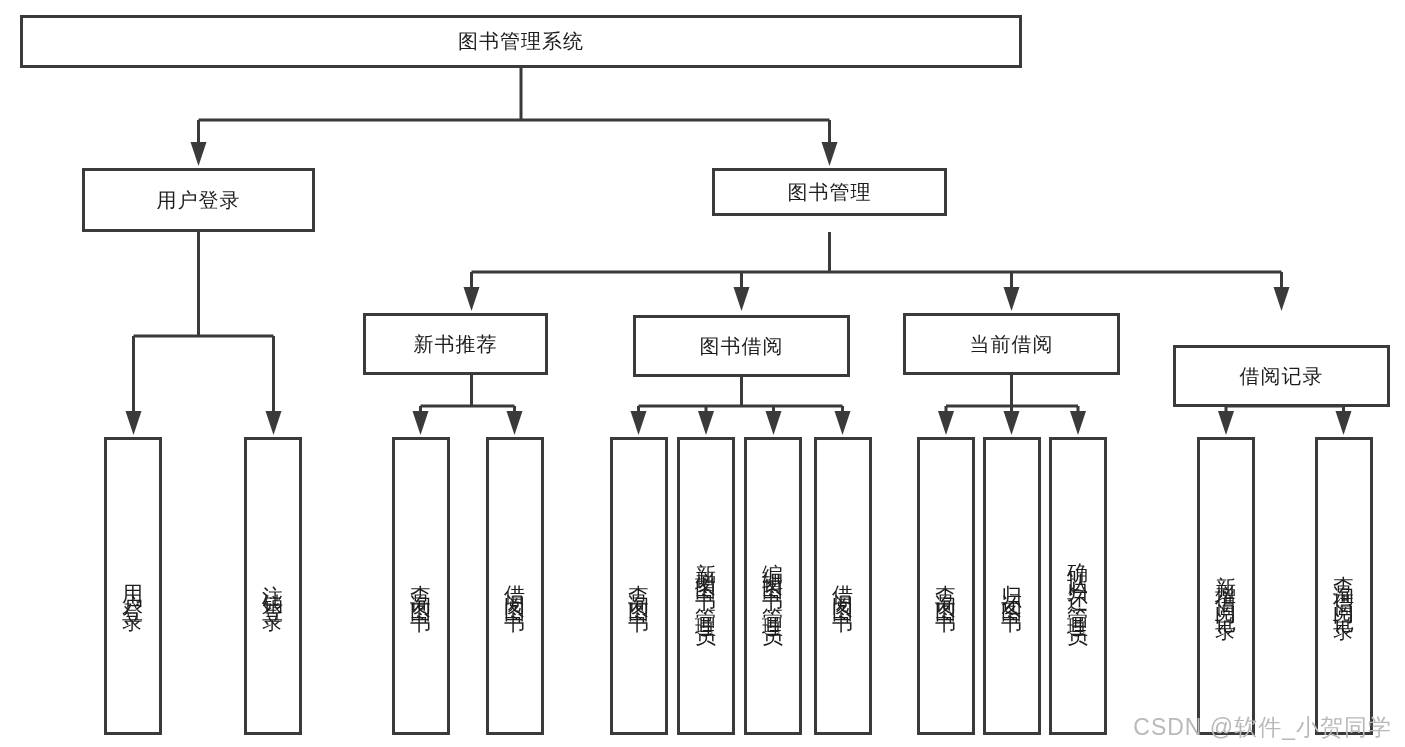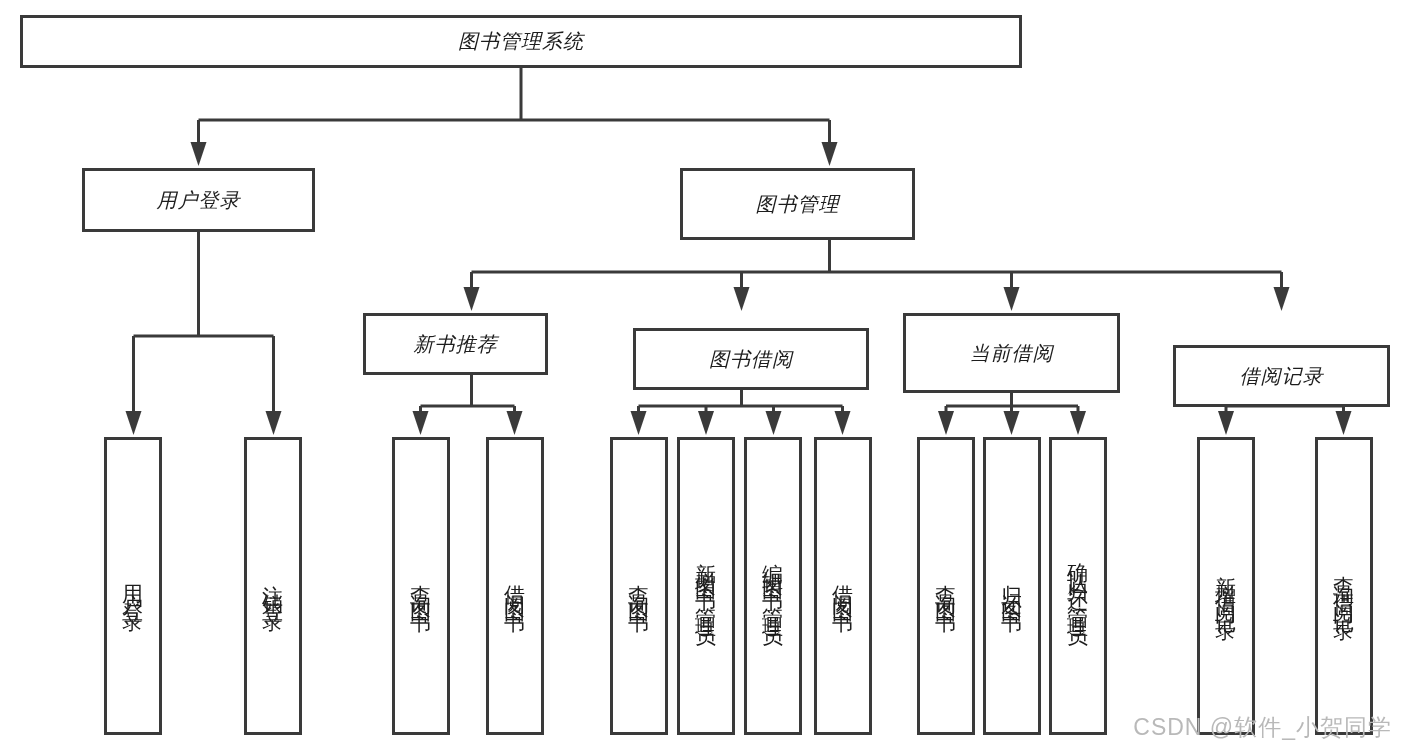--- a/index.html
+++ b/index.html
@@ -26,31 +26,30 @@
     display:flex;
     align-items:center;
     justify-content:center;
     text-align:center;
   }
   .box .lbl{
     font-size:20px;
     letter-spacing:1px;
     color:var(--text);
     white-space:nowrap;
-    font-style:italic;
   }
   
   .root-box{left:20px;top:15px;width:1002px;height:53px;}
   
   .b-user-login{left:82px;top:168px;width:233px;height:64px;}
-  .b-book-mgmt{left:680px;top:168px;width:235px;height:72px;}
+  .b-book-mgmt{left:712px;top:168px;width:235px;height:48px;}
   
   .g-newbook{left:363px;top:313px;width:185px;height:62px;}
-  .g-borrow{left:633px;top:328px;width:236px;height:62px;text-align:center;}
-  .g-current{left:903px;top:313px;width:217px;height:80px;}
+  .g-borrow{left:633px;top:315px;width:217px;height:62px;text-align:center;}
+  .g-current{left:903px;top:313px;width:217px;height:62px;}
   .g-records{left:1173px;top:313px;width:217px;height:62px;margin-top:32px;}
   
   .leaf{top:437px;width:58px;height:298px;}
   .leaf .vlbl{
     writing-mode:vertical-rl;
     font-size:21px;
     letter-spacing:9px;
     line-height:1;
     color:var(--text);
   }

